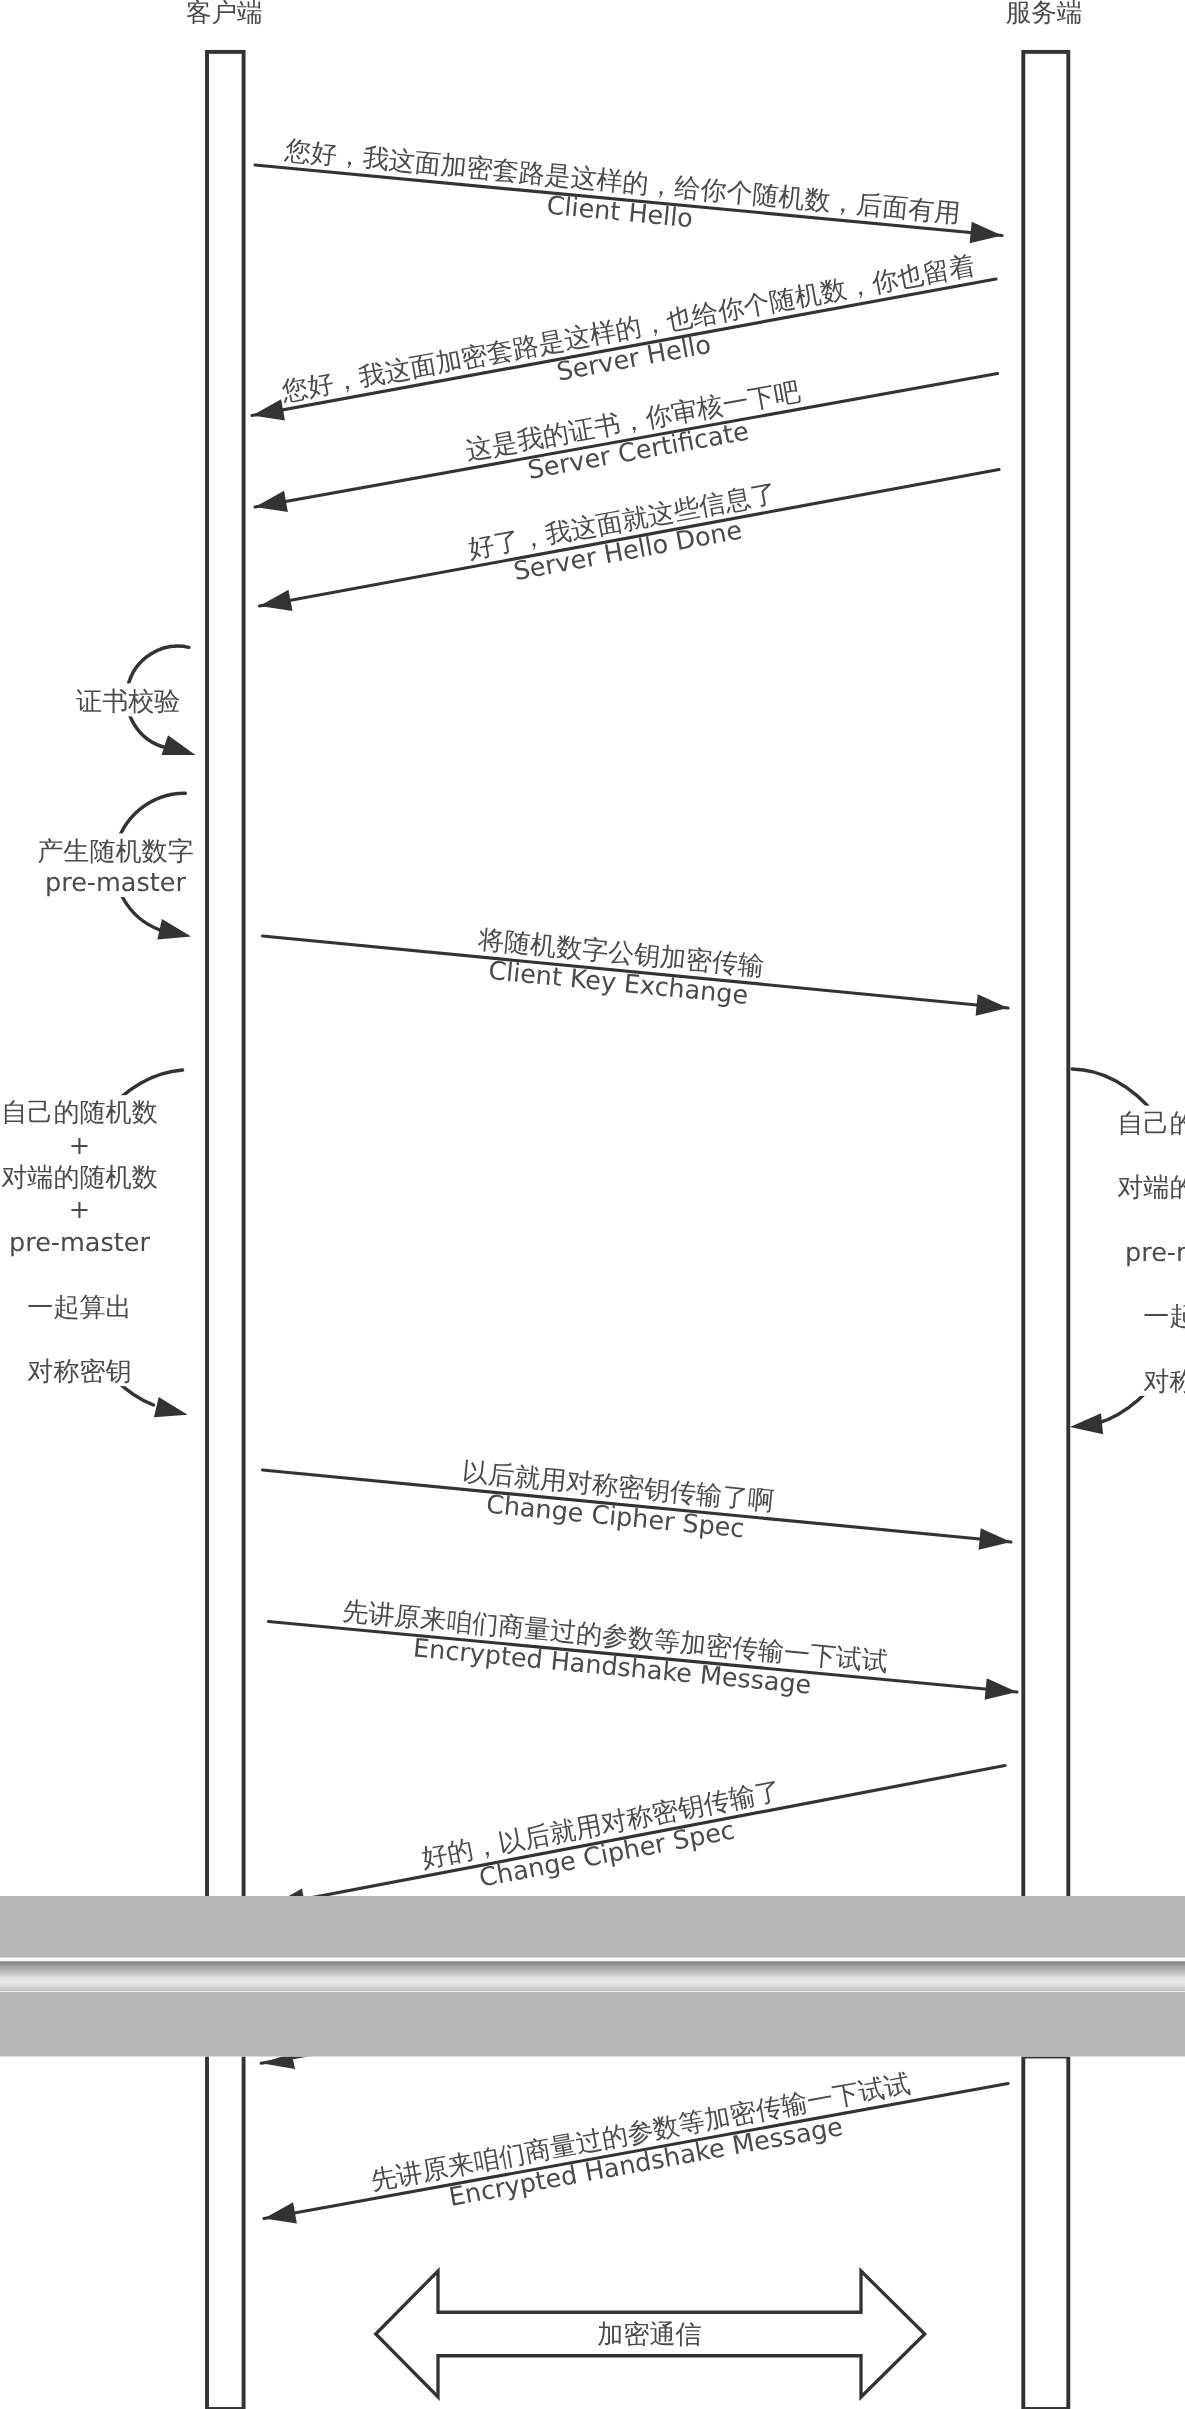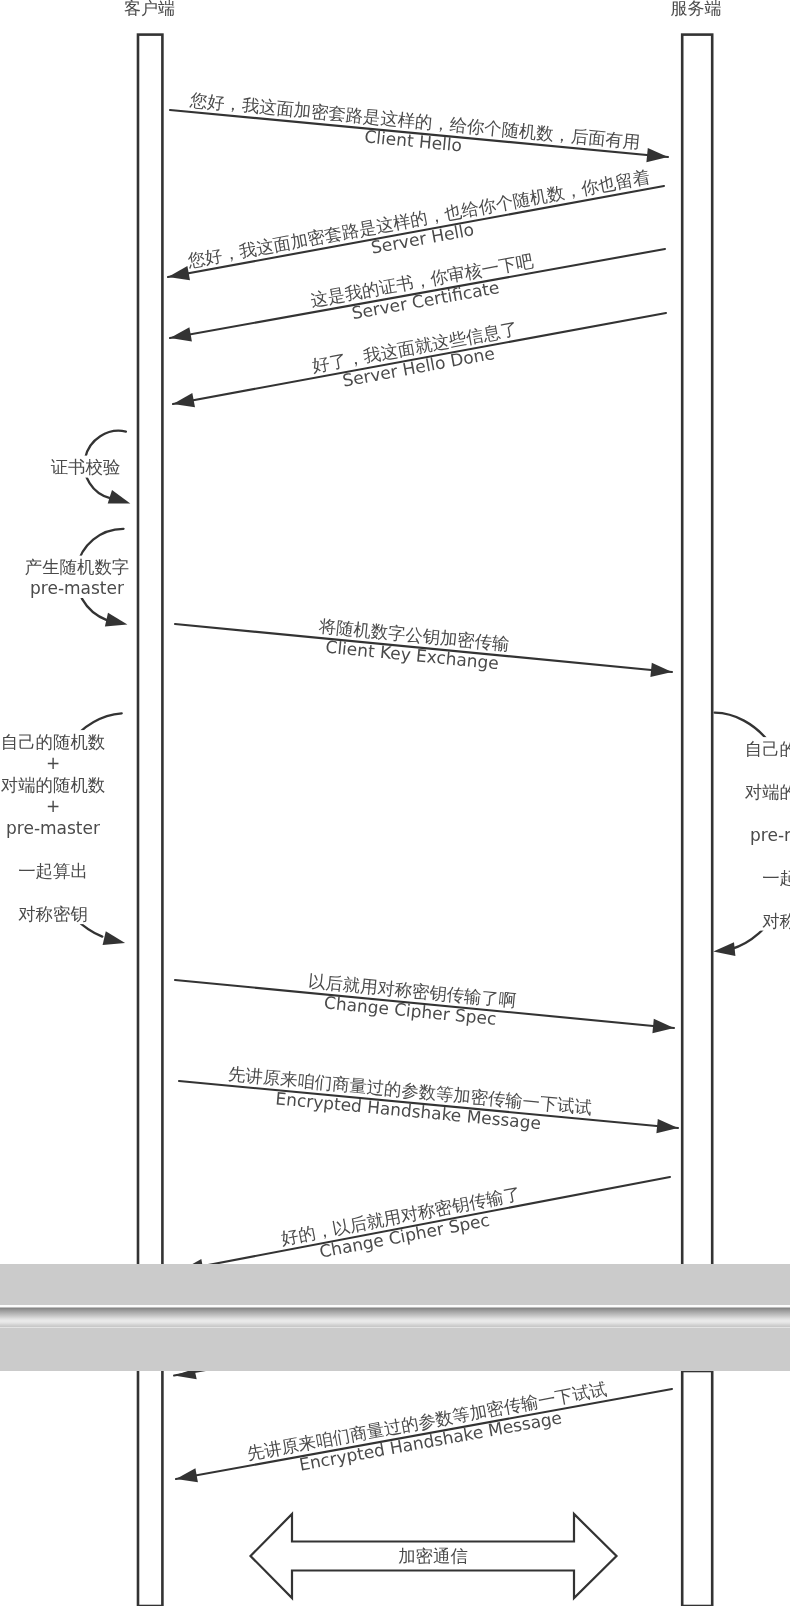--- a/index.html
+++ b/index.html
@@ -1,18 +1,18 @@
 <!DOCTYPE html>
 <html><head>
 <meta charset="utf-8">
 <title>TLS handshake sequence diagram</title>
 <style>
   html,body{margin:0;padding:0;background:#ffffff;}
   body{width:790px;height:1606px;overflow:hidden;font-family:"Liberation Sans",sans-serif;}
-  #root{position:relative;width:790px;height:1606px;background:#5eead4;overflow:hidden;}
+  #root{position:relative;width:790px;height:1606px;background:#fca5a5;overflow:hidden;}
   .pane{position:absolute;left:0;width:790px;overflow:hidden;background:#fff;}
   #pane-top{top:0;height:1264px;}
   #pane-bottom{top:1371px;height:235px;}
   svg{display:block;}
   #root{filter:grayscale(1);}
   text{fill:#4a4a4a;}
   .title{font-family:"Liberation Sans",sans-serif;font-size:17px;}
   .cn{font-family:"Liberation Sans",sans-serif;font-size:17.4px;}
   .en{font-family:"DejaVu Sans",sans-serif;font-size:17px;}
   .plus{font-family:"DejaVu Sans",sans-serif;font-size:17px;}

